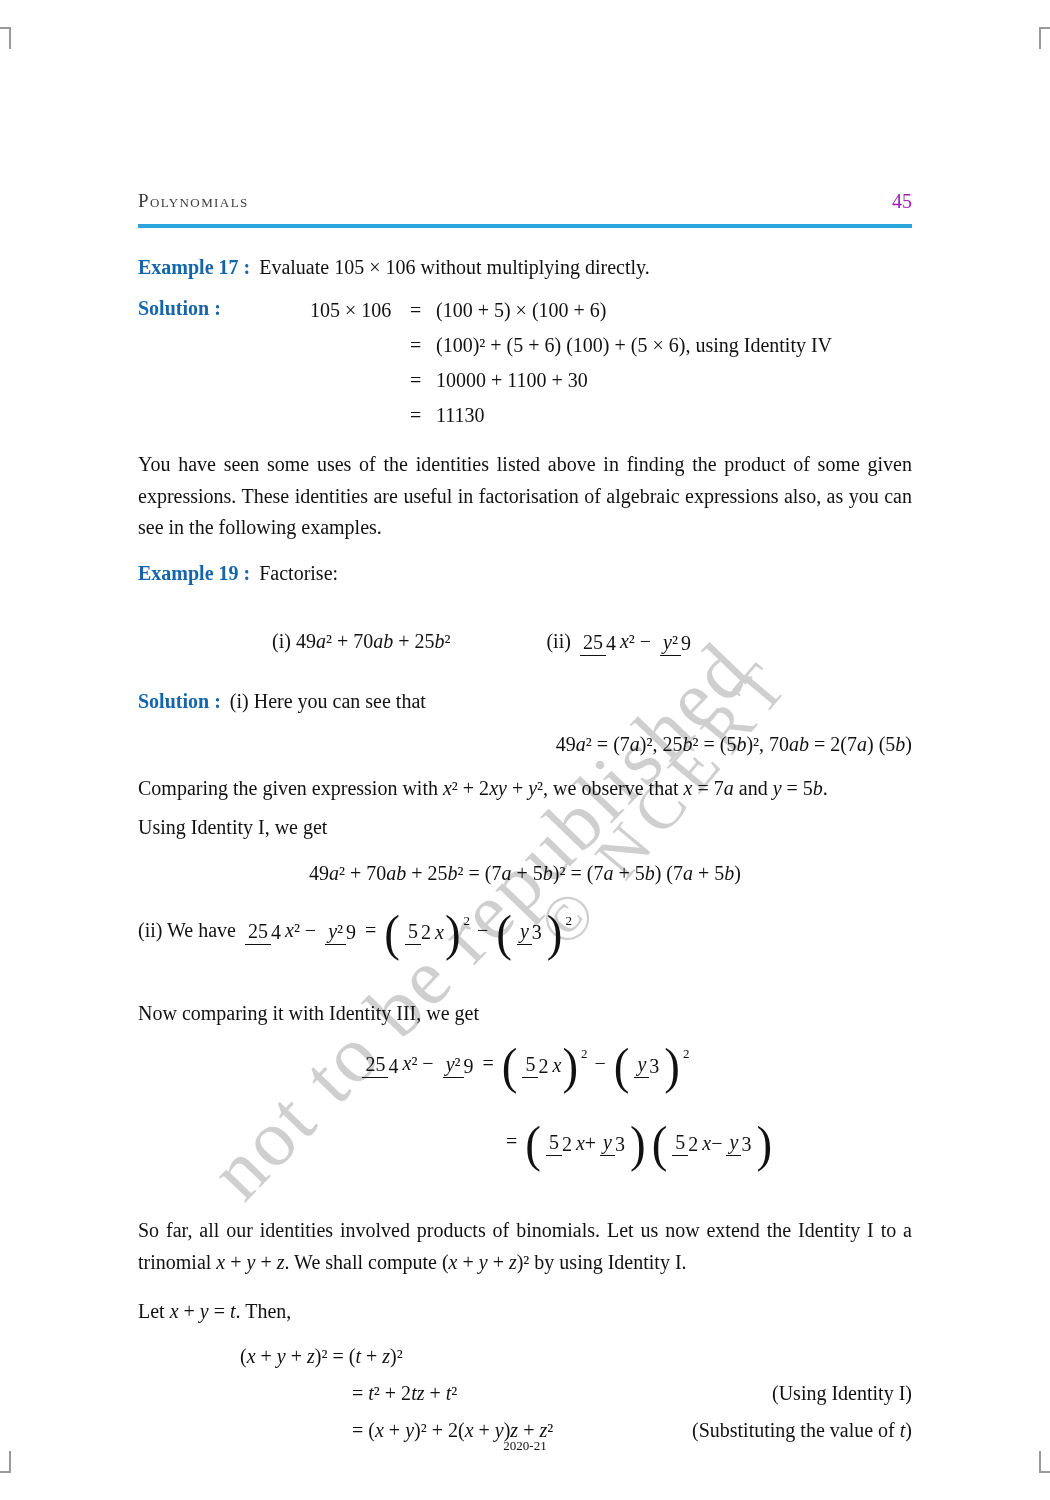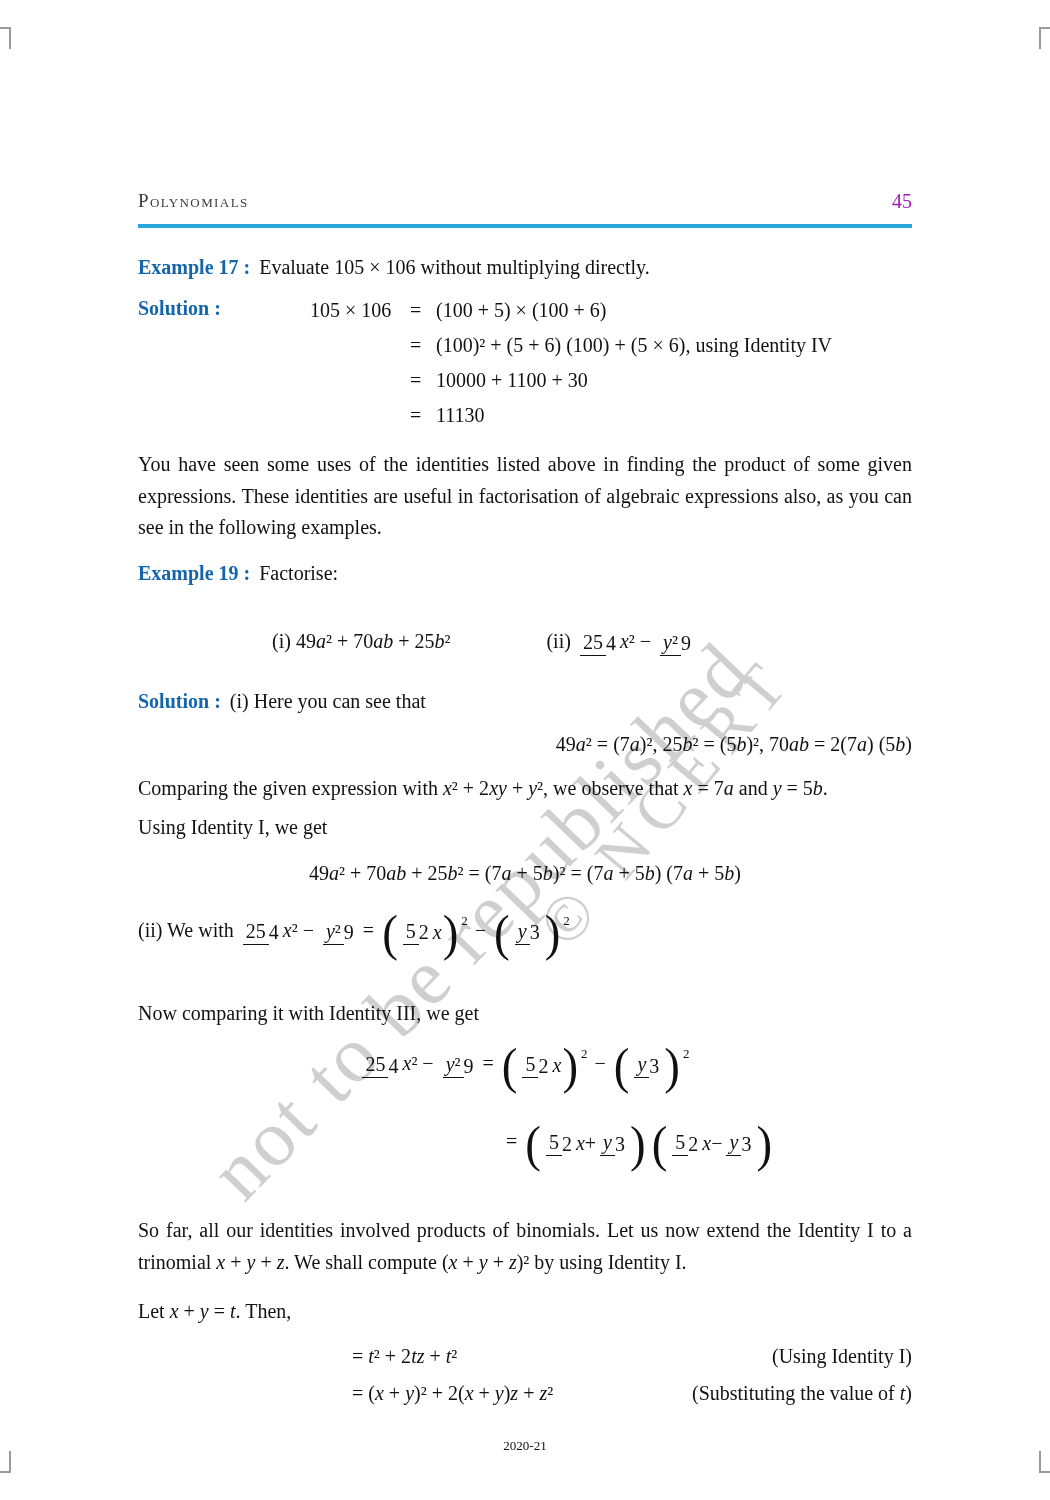--- a/index.html
+++ b/index.html
@@ -153,21 +153,21 @@
     </p>
 
     <div class="center-eq"><span class="up">49</span><span class="it">a</span><span class="up">² = (7</span><span class="it">a</span><span class="up">)², 25</span><span class="it">b</span><span class="up">² = (5</span><span class="it">b</span><span class="up">)², 70</span><span class="it">ab</span><span class="up"> = 2(7</span><span class="it">a</span><span class="up">) (5</span><span class="it">b</span><span class="up">)</span></div>
 
     <p class="para compare-p just"><span class="up">Comparing the given expression with </span><span class="it">x</span><span class="up">² + 2</span><span class="it">xy</span><span class="up"> + </span><span class="it">y</span><span class="up">², we observe that </span><span class="it">x</span><span class="up"> = 7</span><span class="it">a</span><span class="up"> and </span><span class="it">y</span><span class="up"> = 5</span><span class="it">b</span><span class="up">.</span></p>
 
     <p class="para using-line">Using Identity I, we get</p>
 
     <div class="identity-eq"><span class="up">49</span><span class="it">a</span><span class="up">² + 70</span><span class="it">ab</span><span class="up"> + 25</span><span class="it">b</span><span class="up">² = (7</span><span class="it">a</span><span class="up"> + 5</span><span class="it">b</span><span class="up">)² = (7</span><span class="it">a</span><span class="up"> + 5</span><span class="it">b</span><span class="up">) (7</span><span class="it">a</span><span class="up"> + 5</span><span class="it">b</span><span class="up">)</span></div>
 
-    <div class="partii"><span class="up">(ii) We with  </span><span class="frac">
+    <div class="partii"><span class="up">(ii) We have  </span><span class="frac">
           <span class="fnum"><span class="up">25</span></span>
           <span class="fden"><span class="up">4</span></span>
         </span><span class="it">x</span><span class="up">² − </span><span class="frac">
           <span class="fnum"><span class="it">y</span><span class="up">²</span></span>
           <span class="fden"><span class="up">9</span></span>
         </span><span class="up"> = </span><span class="pgroup">
           <span class="bigp">(</span>
           <span class="frac">
             <span class="fnum"><span class="up">5</span></span>
             <span class="fden"><span class="up">2</span></span>
@@ -239,20 +239,24 @@
           </span>
           <span class="bigp">)</span>
         </span></div>
 
     <p class="para sofar just"><span class="up">So far, all our identities involved products of binomials. Let us now extend the Identity I to a trinomial </span><span class="it">x</span><span class="up"> + </span><span class="it">y</span><span class="up"> + </span><span class="it">z</span><span class="up">. We shall compute (</span><span class="it">x</span><span class="up"> + </span><span class="it">y</span><span class="up"> + </span><span class="it">z</span><span class="up">)² by using Identity I.</span></p>
 
     <p class="para letline"><span class="up">Let </span><span class="it">x</span><span class="up"> + </span><span class="it">y</span><span class="up"> = </span><span class="it">t</span><span class="up">. Then,</span></p>
 
     <div class="trirows">
       <div class="trirow">
+        <span class="left indent1"><span class="up">(</span><span class="it">x</span><span class="up"> + </span><span class="it">y</span><span class="up"> + </span><span class="it">z</span><span class="up">)² = (</span><span class="it">t</span><span class="up"> + </span><span class="it">z</span><span class="up">)²</span></span>
+        <span class="right"></span>
+      </div>
+      <div class="trirow">
         <span class="left indent2"><span class="up">= </span><span class="it">t</span><span class="up">² + 2</span><span class="it">tz</span><span class="up"> + </span><span class="it">t</span><span class="up">²</span></span>
         <span class="right"><span class="up">(Using Identity I)</span></span>
       </div>
       <div class="trirow">
         <span class="left indent2"><span class="up">= (</span><span class="it">x</span><span class="up"> + </span><span class="it">y</span><span class="up">)² + 2(</span><span class="it">x</span><span class="up"> + </span><span class="it">y</span><span class="up">)</span><span class="it">z</span><span class="up"> + </span><span class="it">z</span><span class="up">²</span></span>
         <span class="right"><span class="up">(Substituting the value of </span><span class="it">t</span><span class="up">)</span></span>
       </div>
     </div>
 
   </div>

